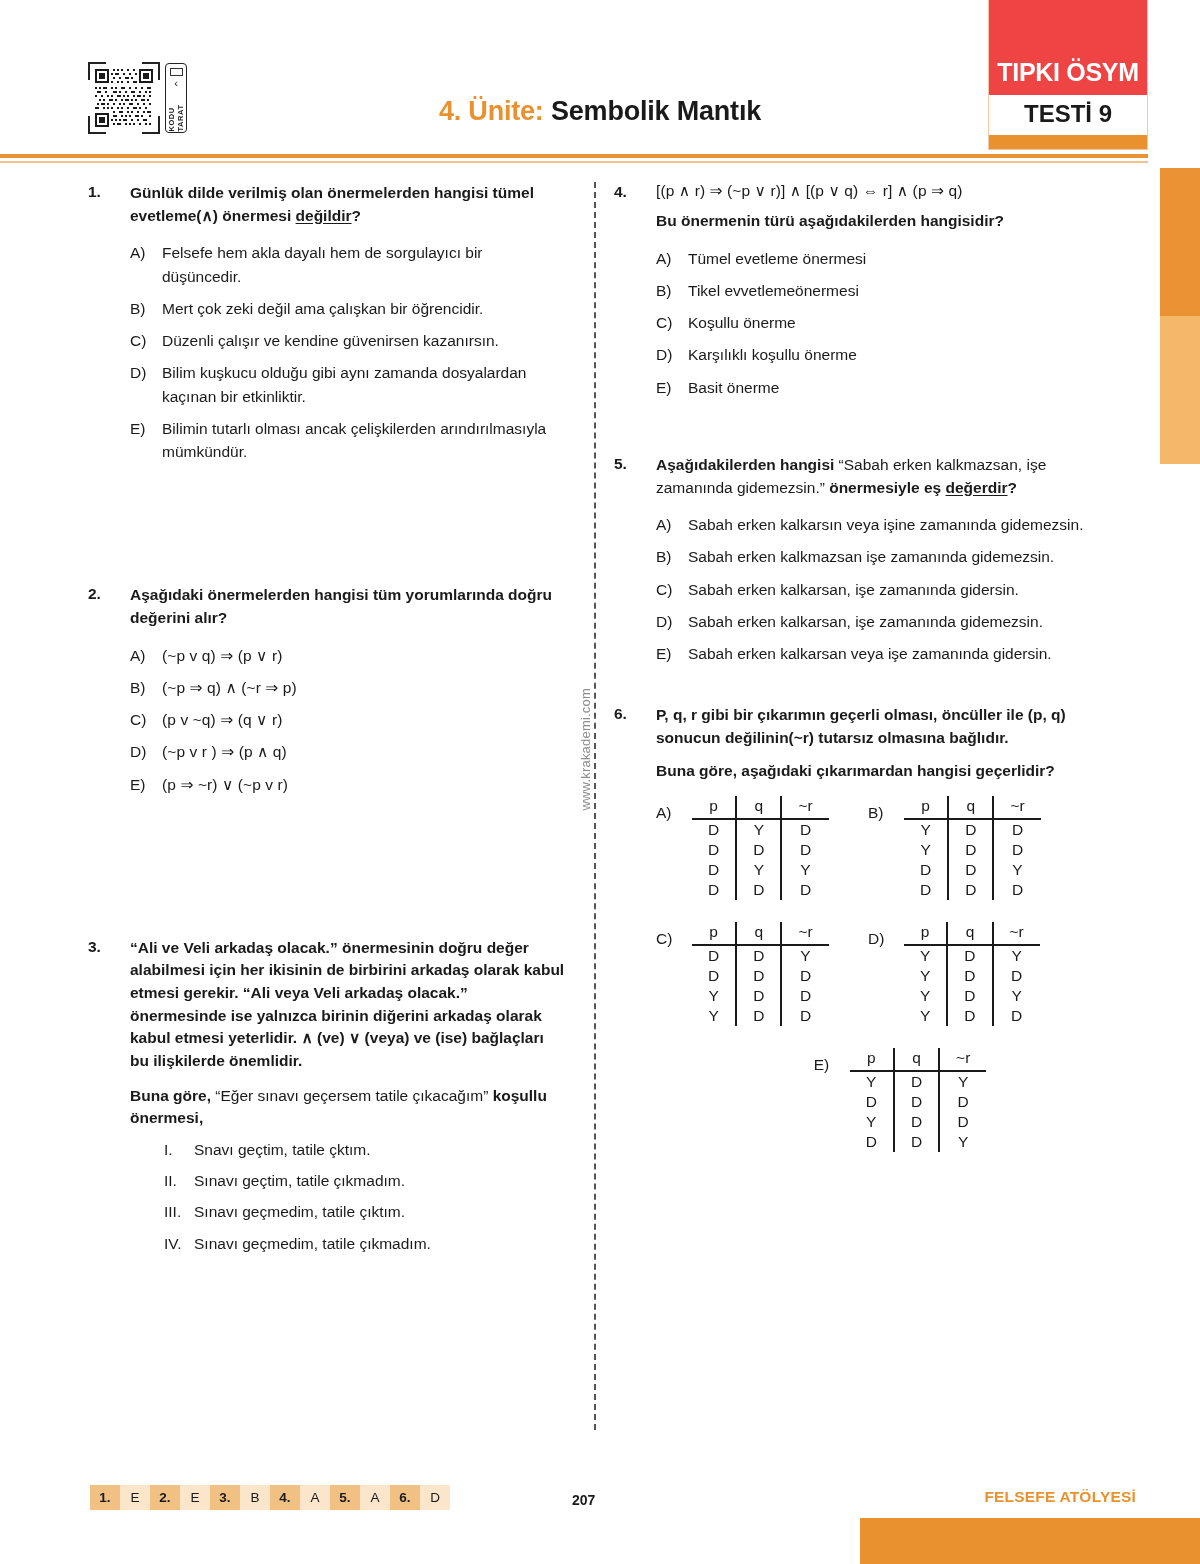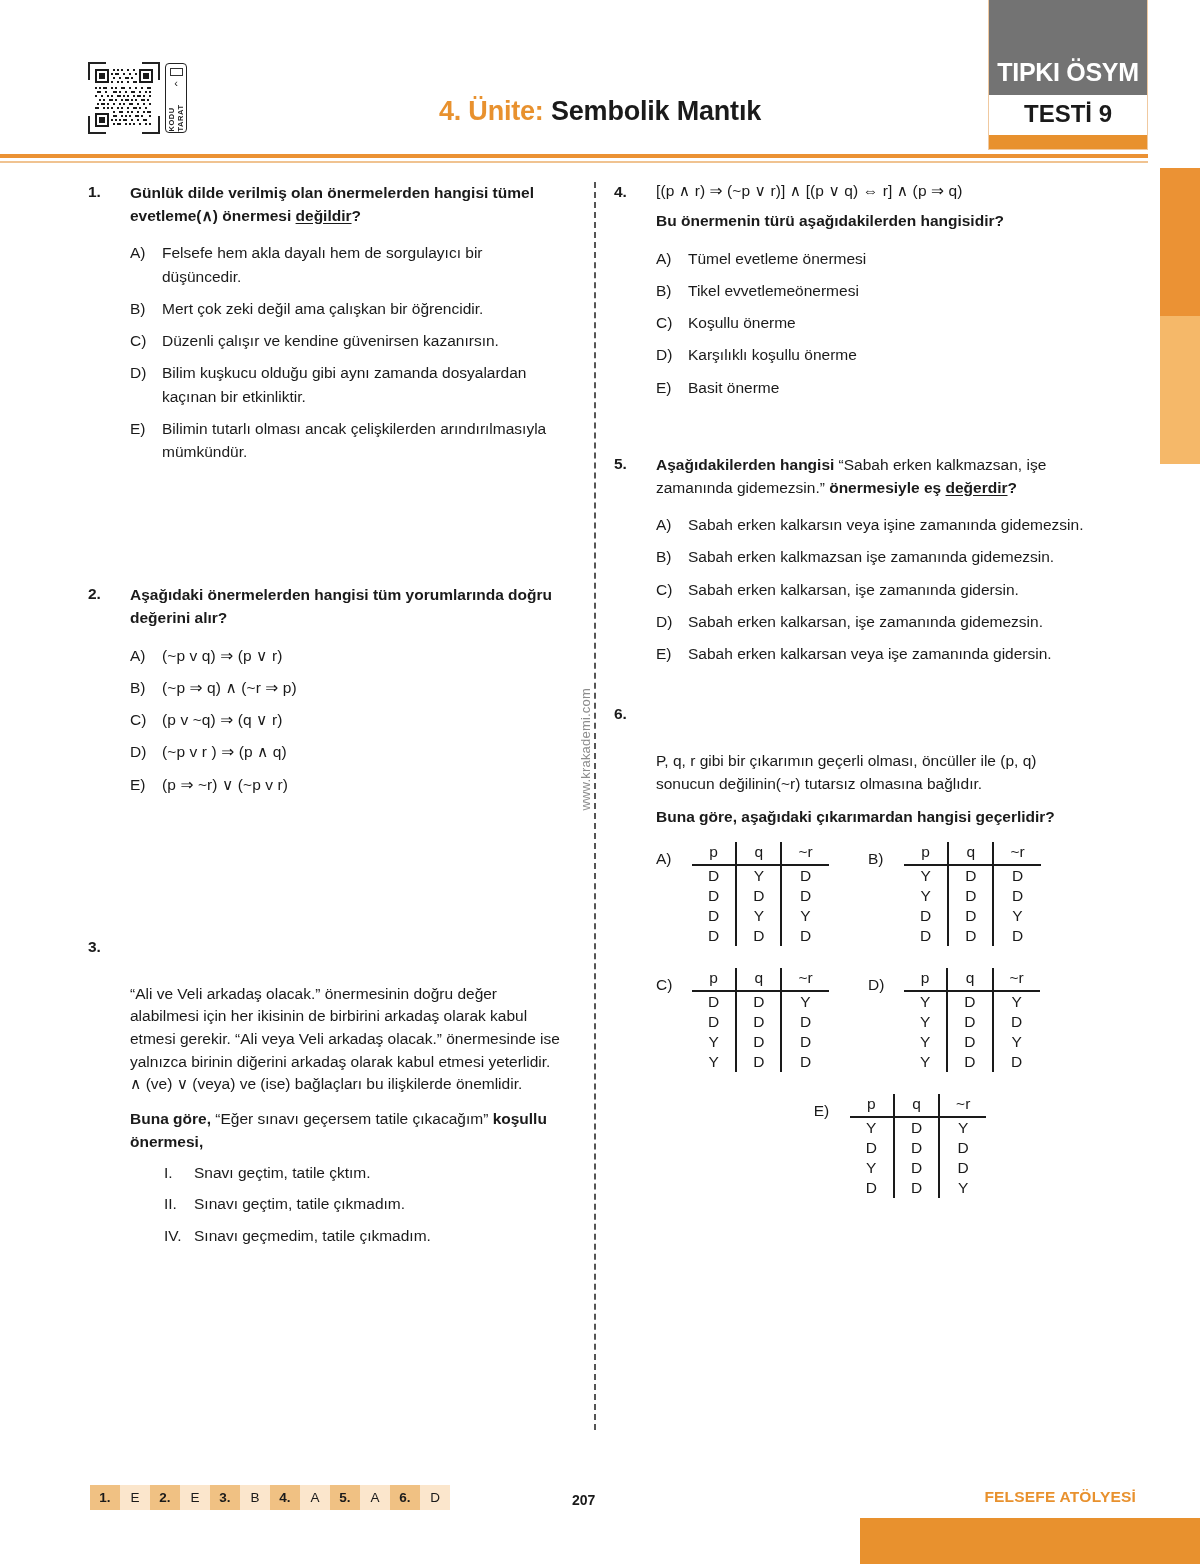--- a/index.html
+++ b/index.html
@@ -29,38 +29,38 @@
   .scan-chip{width:11px;height:8px;border:1.2px solid #333;margin-bottom:2px;}
   .scan-txt{writing-mode:vertical-rl;transform:rotate(180deg);font-size:7.5px;font-weight:bold;
     letter-spacing:.6px;color:#222;}
   .chev{font-size:11px;line-height:9px;color:#222;margin-top:1px;}
   .title{position:absolute;left:0;right:0;top:96px;text-align:center;font-size:27px;font-weight:bold;
     letter-spacing:-.2px;}
   .title .unit{color:#e8912e;}
   .title .name{color:#1a1a1a;}
   .badge{position:absolute;right:52px;top:0;width:160px;}
   .badge-inner{border:1px solid #f0c9a0;border-top:none;}
-  .badge-top{background:#737373;color:#fff;font-size:25px;font-weight:bold;text-align:center;
+  .badge-top{background:#ef4444;color:#fff;font-size:25px;font-weight:bold;text-align:center;
     padding:58px 0 8px;letter-spacing:-.3px;}
   .badge-mid{background:#fff;color:#1a1a1a;font-size:24px;font-weight:bold;text-align:center;padding:5px 0 7px;}
   .badge-bot{background:#e8912e;height:14px;}
   .col{position:absolute;top:182px;}
   .col-left{left:88px;width:478px;}
   .col-right{left:614px;width:470px;}
   .divider{position:absolute;left:594px;top:182px;height:1248px;
     border-left:2px dashed #555;}
   .watermark{position:absolute;left:578px;top:688px;font-size:13px;color:#8c8c8c;
     writing-mode:vertical-rl;transform:rotate(180deg);letter-spacing:.2px;}
   
   .q{display:flex;}
   .qnum{width:42px;flex:0 0 42px;font-size:15.5px;font-weight:bold;padding-top:1px;}
   .qbody{flex:1;}
   .stem{font-size:15.5px;line-height:1.46;}
   .stem.bold{font-weight:bold;}
-  .stem.normal{font-weight:normal;margin-top:46px;}
+  .stem.normal{font-weight:bold;}
   .opts{margin-top:14px;}
   .opt{display:flex;font-size:15.5px;line-height:1.5;margin-bottom:9px;}
   .opt-let{width:32px;flex:0 0 32px;}
   .opt-txt{flex:1;}
   .formula{font-size:15.5px;letter-spacing:.1px;}
   .roman{margin-top:8px;margin-left:34px;}
   .roman-item{display:flex;font-size:15.5px;line-height:1.5;margin-bottom:8px;}
   .roman-let{width:30px;flex:0 0 30px;}
   .tail{font-size:15.5px;font-weight:bold;margin-top:2px;line-height:1.45;}
   u{text-underline-offset:2px;}
@@ -321,20 +321,24 @@
       <div class="roman">
         <div class="roman-item">
             <div class="roman-let">I.</div>
             <div>Snavı geçtim, tatile çktım.</div>
           </div>
         <div class="roman-item">
             <div class="roman-let">II.</div>
             <div>Sınavı geçtim, tatile çıkmadım.</div>
           </div>
         <div class="roman-item">
+            <div class="roman-let">III.</div>
+            <div>Sınavı geçmedim, tatile çıktım.</div>
+          </div>
+        <div class="roman-item">
             <div class="roman-let">IV.</div>
             <div>Sınavı geçmedim, tatile çıkmadım.</div>
           </div>
       </div>
     </div>
   </div>
 </div>
 
 <div class="col col-right">
 

